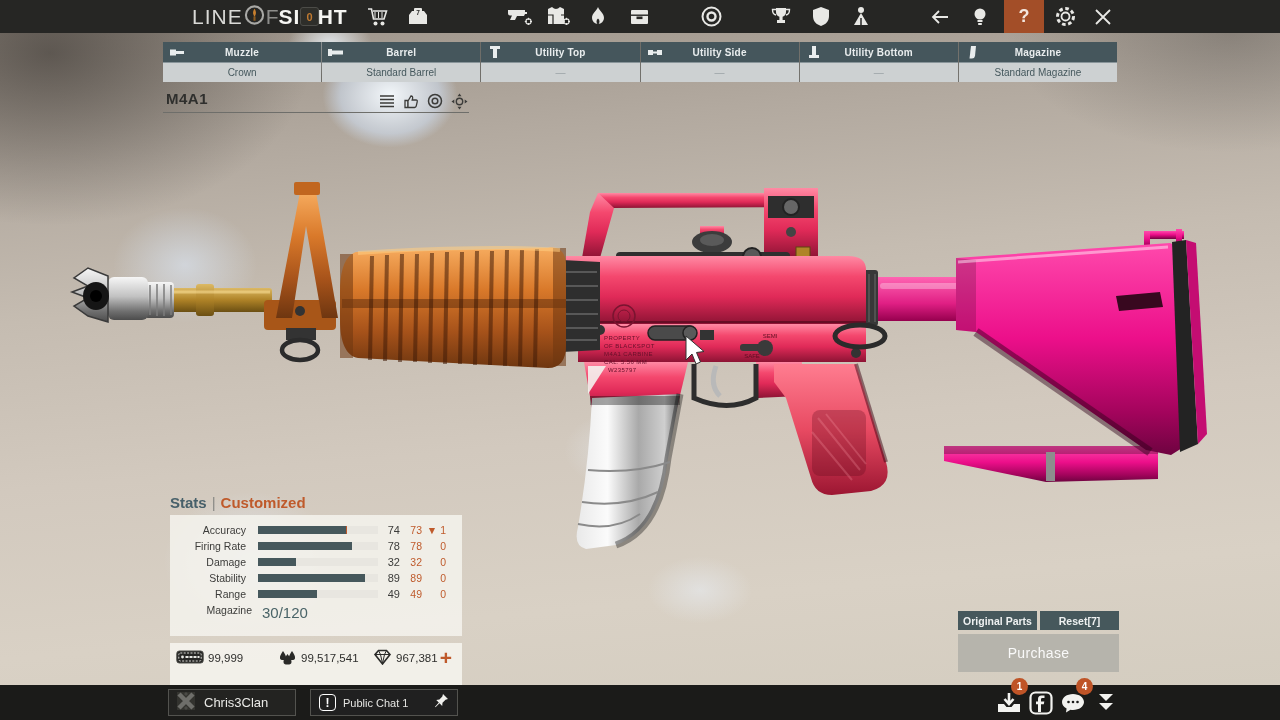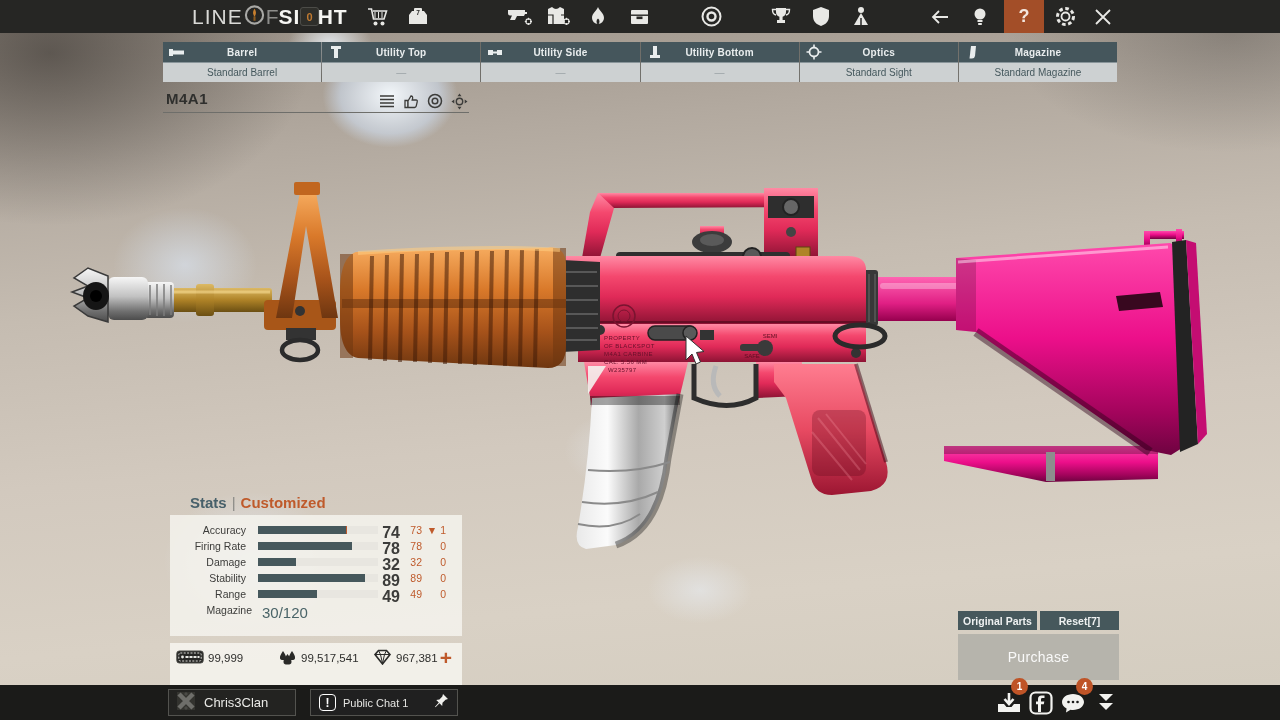--- a/index.html
+++ b/index.html
@@ -52,51 +52,51 @@
   .weapon-title { position:absolute; left:163px; top:56px; width:306px; height:24px;
     border-bottom:1px solid #6e6e6a; z-index:3; }
   .weapon-name { position:absolute; left:3px; top:1px; font-size:15px; font-weight:bold; color:#2f2f2d; letter-spacing:.5px; }
   .wt-ico { position:absolute; top:3px; width:20px; height:18px; color:#3c3c3a; display:flex;
     align-items:center; justify-content:center; cursor:pointer; }
 
   
   .weapon-svg { position:absolute; left:0; top:-33px; width:1280px; height:720px; z-index:2; pointer-events:none; }
 
   
-  .stats-head { position:absolute; left:170px; top:461px; font-size:15px; font-weight:bold; z-index:3;margin-left:20px; }
+  .stats-head { position:absolute; left:170px; top:461px; font-size:15px; font-weight:bold; z-index:3; }
   .stats-head .t1 { color:#47606a; }
   .stats-head .sep { color:#8a8a86; font-weight:normal; padding:0 5px; }
   .stats-head .t2 { color:#bf5a2b; }
   .stats-panel { position:absolute; left:170px; top:482px; width:292px; height:121px;
     background:rgba(245,243,237,.85); z-index:3; padding-top:7px; }
   .stat-row { position:relative; height:16px; }
   .stat-label { position:absolute; right:216px; top:2px; font-size:10.5px; color:#3c3c3a; }
   .stat-bar { position:absolute; left:88px; top:4px; width:120px; height:8px; background:#e8e6e0; font-size:0; }
   .bar-fill { display:inline-block; height:8px; background:#46585c; vertical-align:top; }
   .bar-delta { display:inline-block; height:8px; background:#bf5a2b; vertical-align:top; }
-  .stat-base { position:absolute; right:62px; top:2px; font-size:16px; color:#3c3c3a;font-weight:bold; }
+  .stat-base { position:absolute; right:62px; top:2px; font-size:11px; color:#3c3c3a; }
   .stat-cur  { position:absolute; right:40px; top:2px; font-size:10.5px; color:#bf5a2b; }
   .stat-delta{ position:absolute; right:16px; top:2px; font-size:10.5px; color:#bf5a2b; }
   .mag-row { position:relative; height:16px; }
   .mag-label { position:absolute; right:210px; top:2px; font-size:10.5px; color:#3c3c3a; }
   .mag-value { position:absolute; left:92px; top:2px; font-size:15px; color:#4a6468; }
 
   
   .currency { position:absolute; left:170px; top:610px; width:292px; height:48px;
     background:rgba(245,243,237,.9); z-index:3; }
   .cur-item { position:absolute; top:0; height:30px; display:flex; align-items:center; gap:4px;
     font-size:11.5px; color:#2e2e2c; }
   .cur-add { position:absolute; right:4px; top:0; width:24px; height:30px; color:#bf5a2b; font-size:21px;
     font-weight:bold; display:flex; align-items:center; justify-content:center; cursor:pointer; }
 
   
   .action-btn { position:absolute; height:19px; width:79px; background:#46585c; color:#eef1f1;
     font-size:10.5px; font-weight:bold; display:flex; align-items:center; justify-content:center;
     z-index:3; cursor:pointer; }
-  .purchase-btn { position:absolute; left:958px; top:601px; width:161px; height:46px;
+  .purchase-btn { position:absolute; left:958px; top:601px; width:161px; height:38px;
     background:rgba(178,176,169,.88); color:rgba(255,255,255,.92); font-size:14px;
     display:flex; align-items:center; justify-content:center; z-index:3; cursor:pointer; letter-spacing:.3px; }
 
   
   .bottom-bar { position:absolute; left:0; top:685px; width:1280px; height:35px; background:#1b1b19; z-index:10; }
   .clan-box { position:absolute; left:168px; top:4px; width:128px; height:27px; border:1px solid #53534f;
     background:#232321; display:flex; align-items:center; gap:8px; padding:0 7px; cursor:pointer; }
   .clan-name { color:#e9e9e6; font-size:13px; }
   .chat-box { position:absolute; left:310px; top:4px; width:148px; height:27px; border:1px solid #53534f;
     background:#202020; display:flex; align-items:center; gap:7px; padding:0 8px; cursor:pointer; }
@@ -393,20 +393,30 @@
       <rect x="108" y="277" width="40" height="43" rx="6" fill="url(#gSilver)"></rect>
       <path d="M108,276 L88,268 L74,278 L88,286 L72,292 L88,298 L74,306 L88,316 L108,322 Z" fill="url(#gSilver)" stroke="#3a3a3a" stroke-width="1.5"></path>
       <ellipse cx="96" cy="296" rx="13" ry="14" fill="#151515"></ellipse>
       <circle cx="96" cy="296" r="6" fill="#000"></circle>
     </svg>
 
     <div class="parts-table">
       <div class="pt-col">
         <div class="pt-head">
           <span class="pt-ico"><svg width="16" height="16" viewBox="0 0 16 16" fill="#e9edee">
+                <rect x="1" y="5.5" width="6" height="6"></rect>
+                <rect x="7" y="7" width="8" height="3"></rect>
+              </svg></span>
+          <span class="pt-label">Muzzle</span>
+        </div>
+        <div class="pt-val">Crown</div>
+      </div>
+      <div class="pt-col">
+        <div class="pt-head">
+          <span class="pt-ico"><svg width="16" height="16" viewBox="0 0 16 16" fill="#e9edee">
                 <rect x="0" y="5" width="4" height="7"></rect>
                 <rect x="4" y="6.5" width="11" height="4"></rect>
               </svg></span>
           <span class="pt-label">Barrel</span>
         </div>
         <div class="pt-val">Standard Barrel</div>
       </div>
       <div class="pt-col">
         <div class="pt-head">
           <span class="pt-ico"><svg width="16" height="16" viewBox="0 0 16 16" fill="#e9edee">
@@ -430,30 +440,20 @@
       </div>
       <div class="pt-col">
         <div class="pt-head">
           <span class="pt-ico"><svg width="16" height="16" viewBox="0 0 16 16" fill="#e9edee">
                 <rect x="6" y="2" width="4" height="9"></rect>
                 <rect x="3" y="11" width="10" height="3"></rect>
               </svg></span>
           <span class="pt-label">Utility Bottom</span>
         </div>
         <div class="pt-val empty">—</div>
-      </div>
-      <div class="pt-col">
-        <div class="pt-head">
-          <span class="pt-ico"><svg width="16" height="16" viewBox="0 0 16 16">
-                <circle cx="8" cy="8" r="4.5" fill="none" stroke="#e9edee" stroke-width="1.8"></circle>
-                <path d="M8,0.5 v3 M8,12.5 v3 M0.5,8 h3 M12.5,8 h3" stroke="#e9edee" stroke-width="1.6"></path>
-              </svg></span>
-          <span class="pt-label">Optics</span>
-        </div>
-        <div class="pt-val">Standard Sight</div>
       </div>
       <div class="pt-col">
         <div class="pt-head">
           <span class="pt-ico"><svg width="16" height="16" viewBox="0 0 16 16" fill="#e9edee">
                 <path d="M6,2 h5 l-1,10 q-0.5,2.5 -3,2.5 h-2.5 Z"></path>
               </svg></span>
           <span class="pt-label">Magazine</span>
         </div>
         <div class="pt-val">Standard Magazine</div>
       </div>

